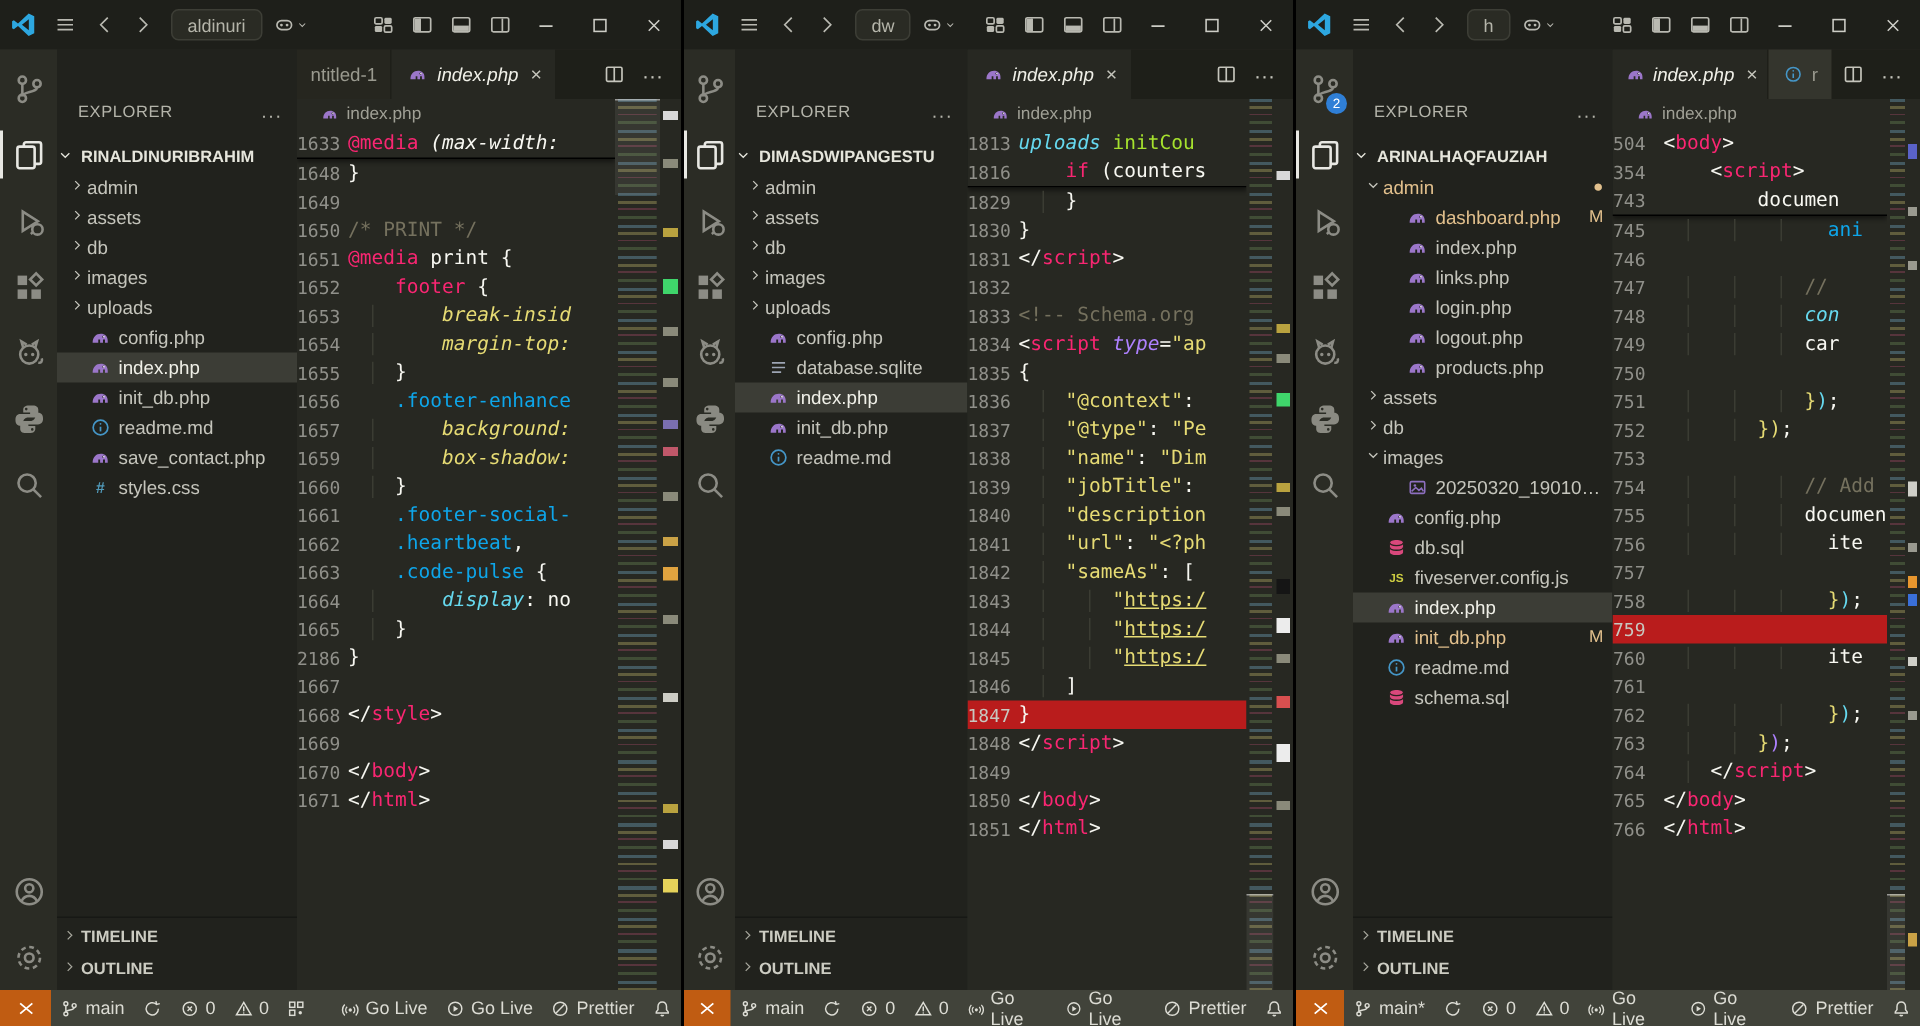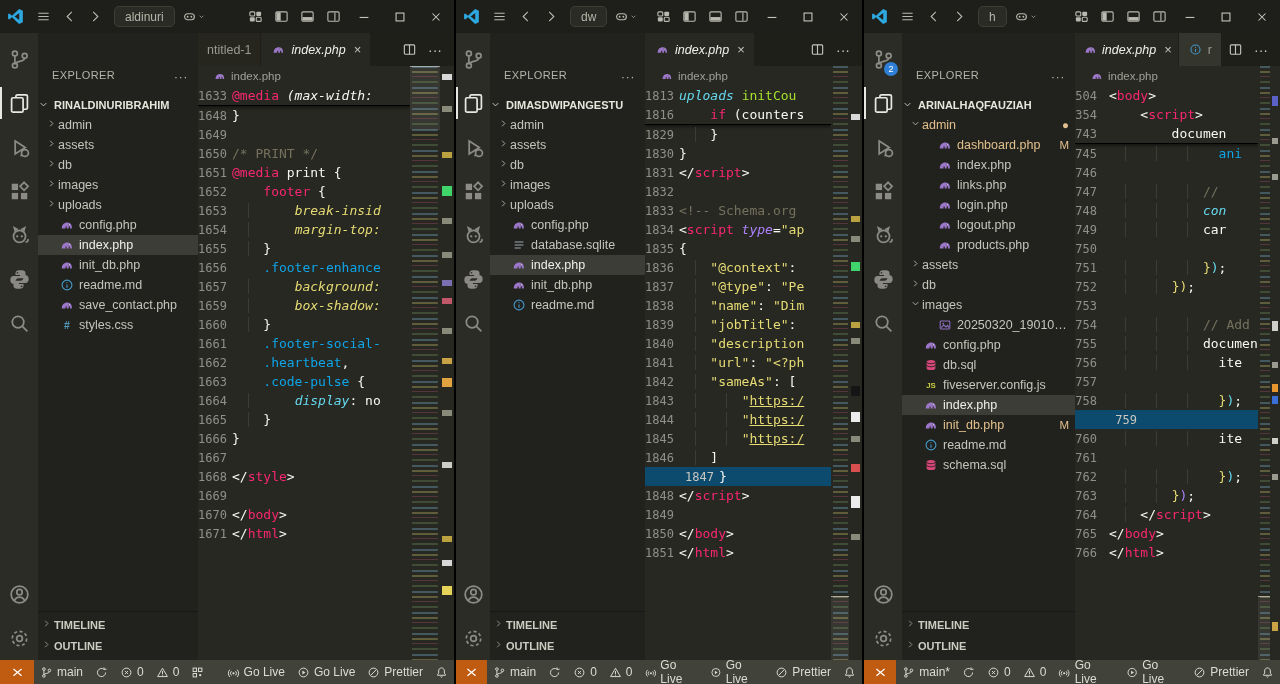--- a/index.html
+++ b/index.html
@@ -70,21 +70,21 @@
   .tab-actions .ta svg { width:15px; height:15px; }
 
   .codewrap { flex:1; display:flex; min-height:0; position:relative; }
   .code-main { flex:1; min-width:0; display:flex; flex-direction:column; }
   .breadcrumb { height:20px; flex:0 0 20px; display:flex; align-items:center; padding-left:14px; font-size:11.5px; color:#a0a096; }
   .breadcrumb .ficon { width:15px; display:flex; margin-right:4px; }
   .breadcrumb .ficon svg { width:12px; height:12px; }
   .lines { flex:1; overflow:hidden; font-family:"DejaVu Sans Mono", monospace; font-size:13px; }
   .sticky-wrap { border-bottom:1px solid #000; box-shadow:0 2px 3px rgba(0,0,0,.45); }
   .ln { height:19px; display:flex; align-items:center; white-space:pre; }
-  .ln.cur { background:#0c4a6e;padding-left:40px; }
+  .ln.cur { background:#b91c1c; }
   .ln .num { width:34px; flex:0 0 34px; text-align:right; padding-right:12px; color:#90908a; font-size:12px; }
   .ln.cur .num { color:#c8c8c0; }
   .ln .txt { position:relative; flex:1; overflow:hidden; color:#f8f8f2; }
   .ig { position:absolute; top:0; bottom:0; width:1px; background:#3b3c33; }
 
   .c-kw{color:#f92672} .c-tag{color:#f92672} .c-cls{color:#0ea5e9} .c-fn{color:#a6e22e}
   .c-str{color:#e6db74} .c-stru{color:#e6db74;text-decoration:underline}
   .c-cm{color:#75715e} .c-wh{color:#f8f8f2} .c-whi{color:#f8f8f2;font-style:italic}
   .c-propc{color:#66d9ef;font-style:italic} .c-propy{color:#e6db74;font-style:italic}
   .c-num{color:#ae81ff} .c-attr{color:#ae81ff;font-style:italic}
@@ -449,21 +449,21 @@
                 <div class="ln"><span class="num">1655</span><span class="txt"><span class="c-wh">    }</span><span class="ig" style="left: 2ch;"></span></span></div>
                 <div class="ln"><span class="num">1656</span><span class="txt"><span class="c-wh">    </span><span class="c-cls">.footer-enhance</span></span></div>
                 <div class="ln"><span class="num">1657</span><span class="txt"><span class="c-wh">        </span><span class="c-propy">background:</span><span class="ig" style="left: 2ch;"></span></span></div>
                 <div class="ln"><span class="num">1659</span><span class="txt"><span class="c-wh">        </span><span class="c-propy">box-shadow:</span><span class="ig" style="left: 2ch;"></span></span></div>
                 <div class="ln"><span class="num">1660</span><span class="txt"><span class="c-wh">    }</span><span class="ig" style="left: 2ch;"></span></span></div>
                 <div class="ln"><span class="num">1661</span><span class="txt"><span class="c-wh">    </span><span class="c-cls">.footer-social-</span></span></div>
                 <div class="ln"><span class="num">1662</span><span class="txt"><span class="c-wh">    </span><span class="c-cls">.heartbeat</span><span class="c-wh">,</span></span></div>
                 <div class="ln"><span class="num">1663</span><span class="txt"><span class="c-wh">    </span><span class="c-cls">.code-pulse</span><span class="c-wh"> {</span></span></div>
                 <div class="ln"><span class="num">1664</span><span class="txt"><span class="c-wh">        </span><span class="c-propc">display</span><span class="c-wh">: no</span><span class="ig" style="left: 2ch;"></span></span></div>
                 <div class="ln"><span class="num">1665</span><span class="txt"><span class="c-wh">    }</span><span class="ig" style="left: 2ch;"></span></span></div>
-                <div class="ln"><span class="num">1666</span><span class="txt"><span class="c-wh">}</span></span></div>
+                <div class="ln"><span class="num">2186</span><span class="txt"><span class="c-wh">}</span></span></div>
                 <div class="ln"><span class="num">1667</span><span class="txt"></span></div>
                 <div class="ln"><span class="num">1668</span><span class="txt"><span class="c-wh">&lt;/</span><span class="c-tag">style</span><span class="c-wh">&gt;</span></span></div>
                 <div class="ln"><span class="num">1669</span><span class="txt"></span></div>
                 <div class="ln"><span class="num">1670</span><span class="txt"><span class="c-wh">&lt;/</span><span class="c-tag">body</span><span class="c-wh">&gt;</span></span></div>
                 <div class="ln"><span class="num">1671</span><span class="txt"><span class="c-wh">&lt;/</span><span class="c-tag">html</span><span class="c-wh">&gt;</span></span></div>
               </div>
             </div>
             <div class="minimap">
               <div class="mm-view" style="top: 0px;"></div>
             </div>

